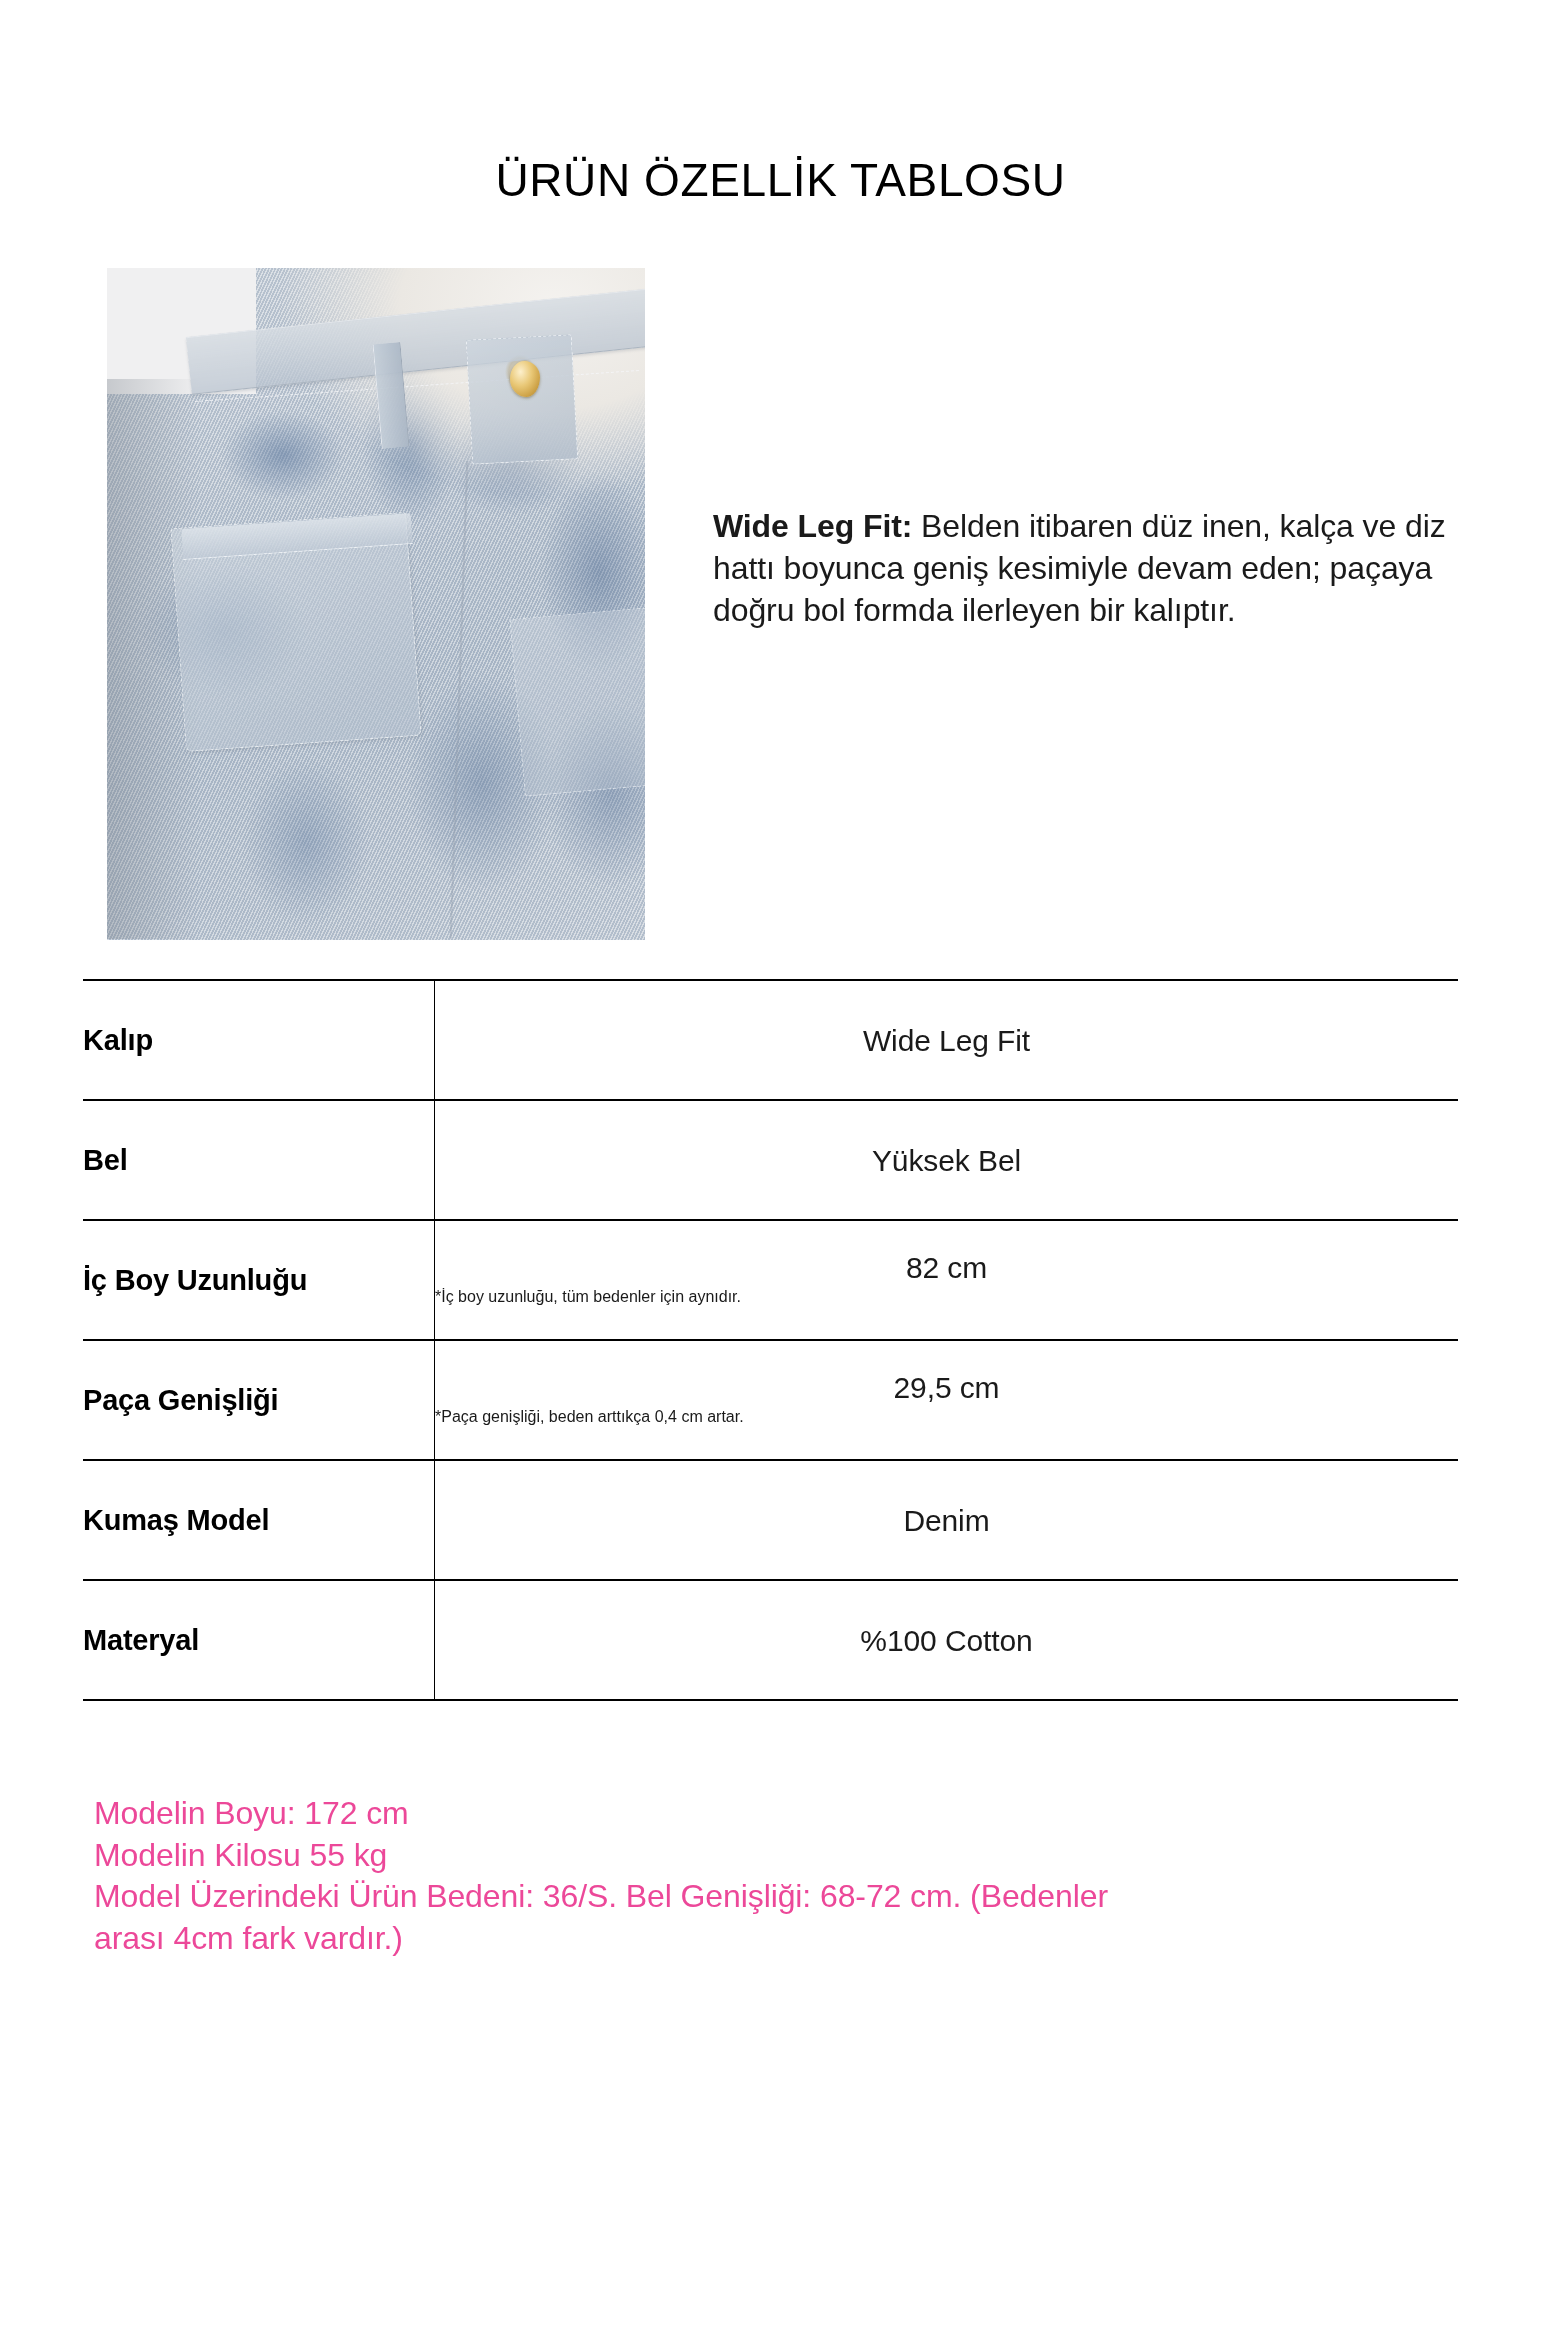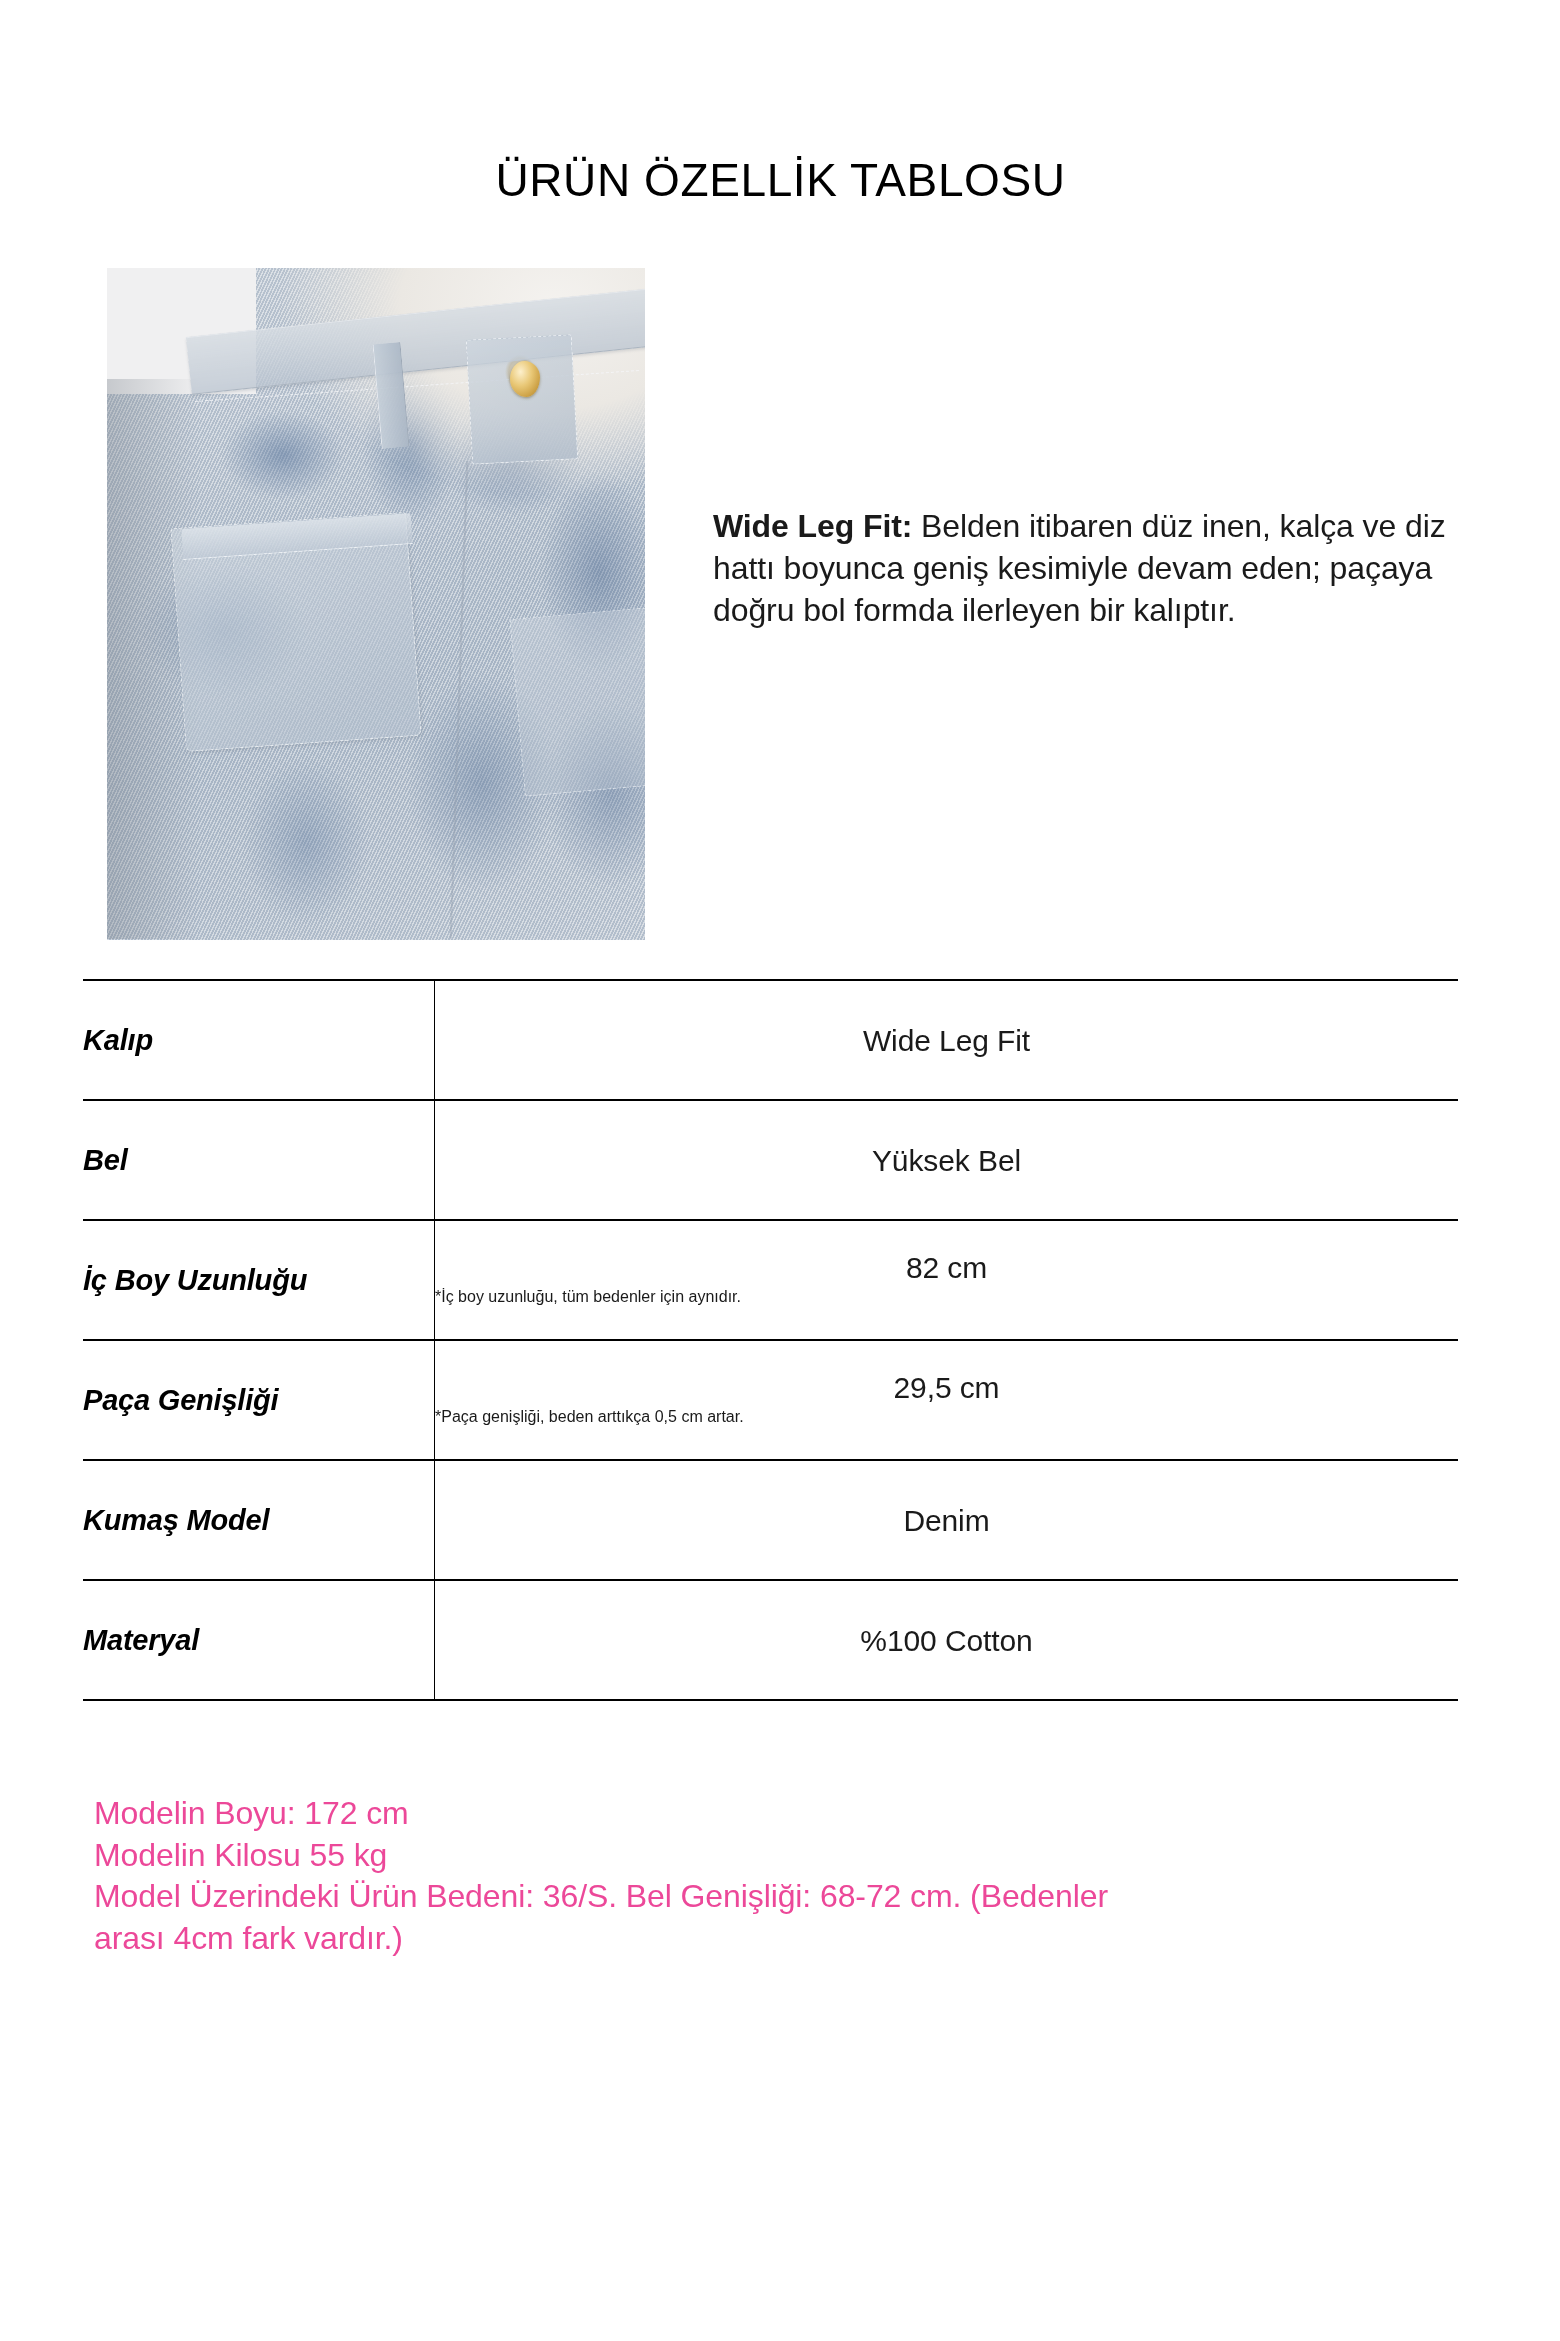--- a/index.html
+++ b/index.html
@@ -202,21 +202,20 @@
   .spec-table tr:last-child td {
     border-bottom: 2.9px solid #000000;
   }
   .cell-label {
     width: 351px;
     padding-left: 8.2px;
     font-size: 29px;
     font-weight: bold;
     letter-spacing: -0.2px;
     color: #000000;
-    font-style: italic;
   }
   .cell-value {
     border-left: 1.8px solid #000000;
     padding-left: 29px;
     font-size: 30px;
     font-weight: normal;
     color: #1a1a1a;
     letter-spacing: -0.1px;
   }
   .cell-value .value-main {
@@ -288,21 +287,21 @@
       <td class="cell-label">İç Boy Uzunluğu</td>
       <td class="cell-value">
         <span class="value-main">82 cm</span>
         <span class="value-note">*İç boy uzunluğu, tüm bedenler için aynıdır.</span>
       </td>
     </tr>
     <tr>
       <td class="cell-label">Paça Genişliği</td>
       <td class="cell-value">
         <span class="value-main">29,5 cm</span>
-        <span class="value-note">*Paça genişliği, beden arttıkça 0,5 cm artar.</span>
+        <span class="value-note">*Paça genişliği, beden arttıkça 0,4 cm artar.</span>
       </td>
     </tr>
     <tr>
       <td class="cell-label">Kumaş Model</td>
       <td class="cell-value">
         <span class="value-main">Denim</span>
       </td>
     </tr>
     <tr>
       <td class="cell-label">Materyal</td>

